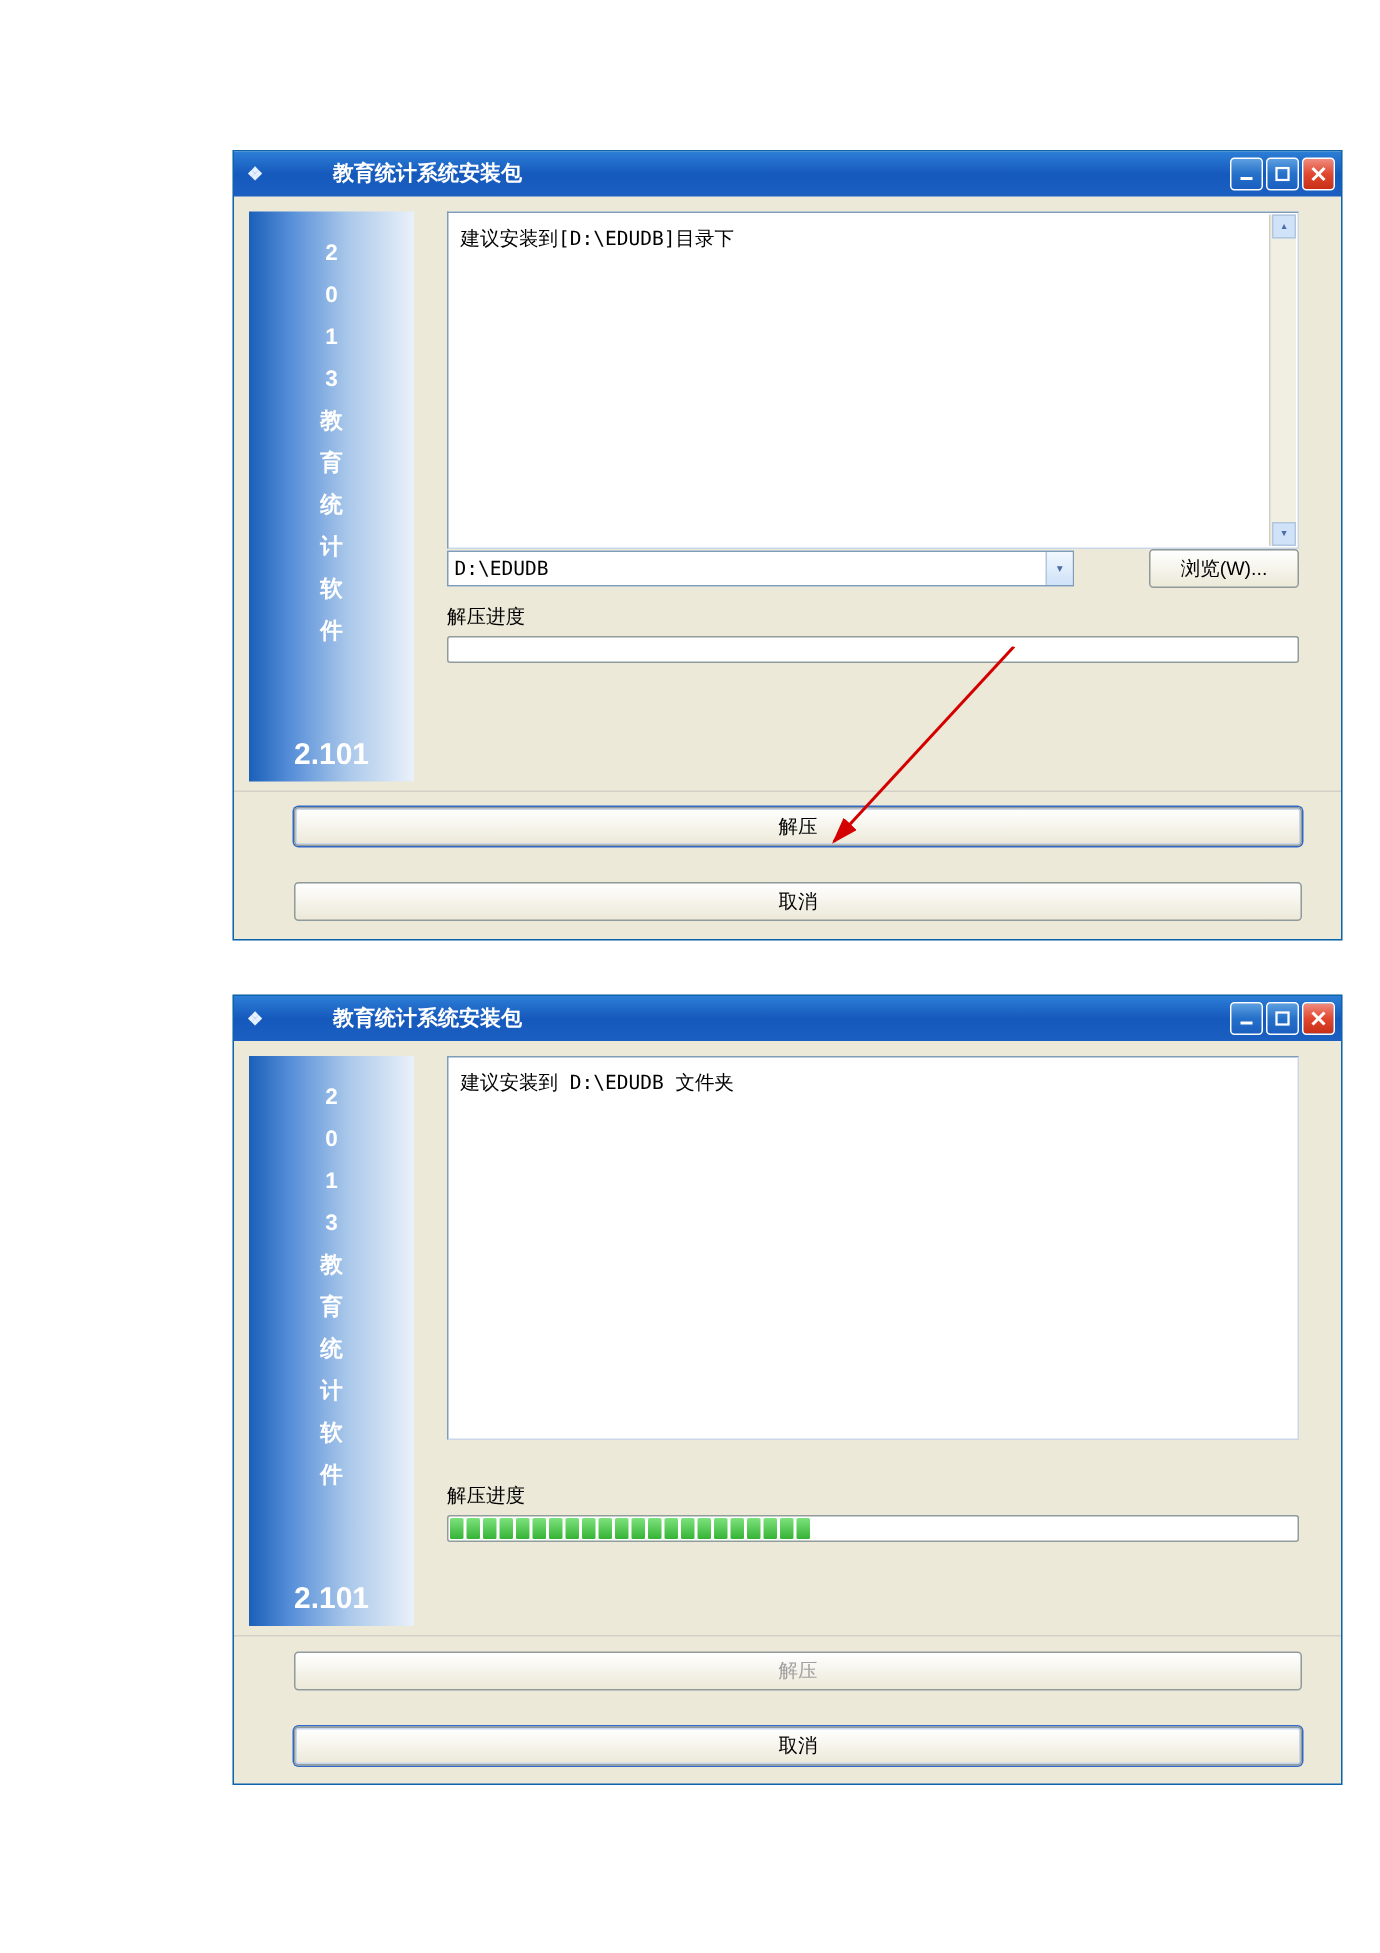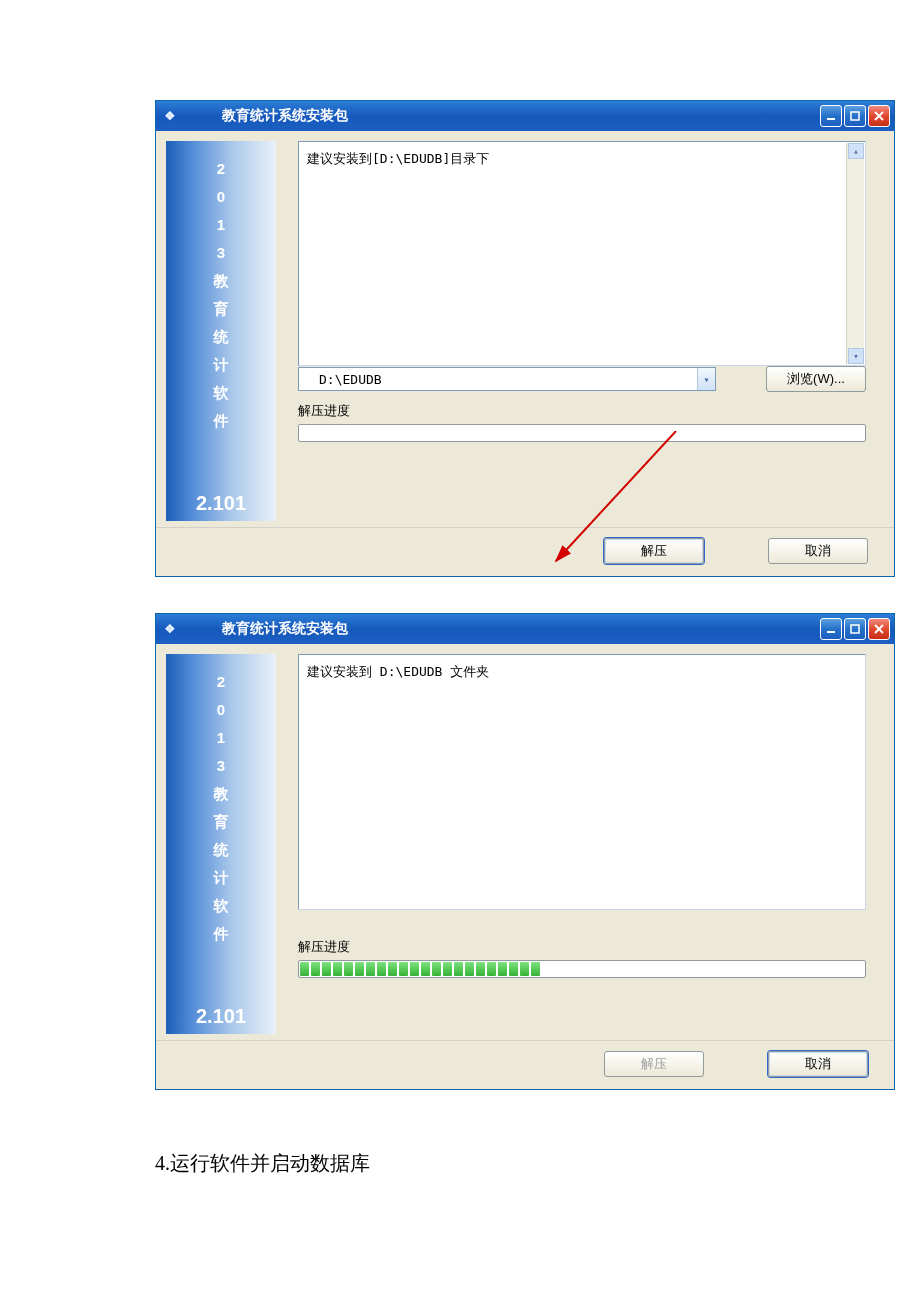--- a/index.html
+++ b/index.html
@@ -120,21 +120,21 @@
   .path-input-wrap {
     flex: 1;
     position: relative;
     height: 24px;
     background: #fff;
     border: 1px solid #7f9db9;
     display: flex;
     align-items: center;
     font-family: "SimSun", monospace;
     font-size: 13px;
-    padding-left: 20px;
+    padding-left: 4px;
   }
   .path-dd {
     width: 18px; height: 22px;
     border-left: 1px solid #b1c7e0;
     background: linear-gradient(to bottom, #f1f7fd, #cfe2f8);
     display: flex; align-items: center; justify-content: center;
     color: #4a6da7;
     font-size: 10px;
     position: absolute; right: 0; top: 0; bottom: 0;
   }
@@ -175,20 +175,21 @@
     background: linear-gradient(to bottom, #7de27d, #36b336);
     border-radius: 1px;
   }
   .btn-row {
     border-top: 1px solid #d4d0c8;
     padding: 10px 26px 12px 0;
     display: flex;
     justify-content: flex-end;
     gap: 24px;
     margin-top: 6px;
+    flex-direction: column;
   }
   .info-box.small { height: 256px; }
   .status-line {
     margin: 10px 0 6px 0;
     font-family: "SimSun", monospace;
     font-size: 13px;
   }
   .arrow-annot {
     position: absolute;
     pointer-events: none;
@@ -364,15 +365,14 @@
         </div>
       </div>
     </div>
 
     <div class="btn-row">
       <div class="action-btn disabled">解压</div>
       <div class="action-btn primary">取消</div>
     </div>
   </div>
 
-  <div class="caption">4.运行软件并启动数据库</div>
 
 </div>
 
 </body></html>

